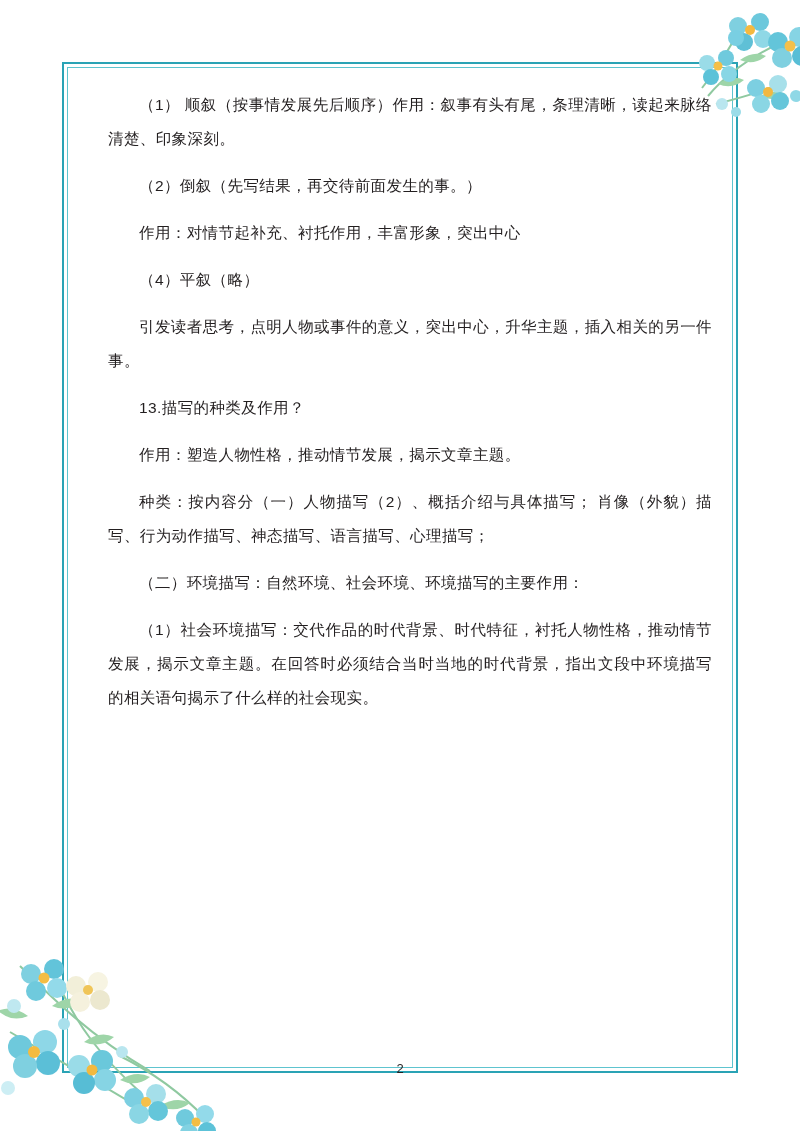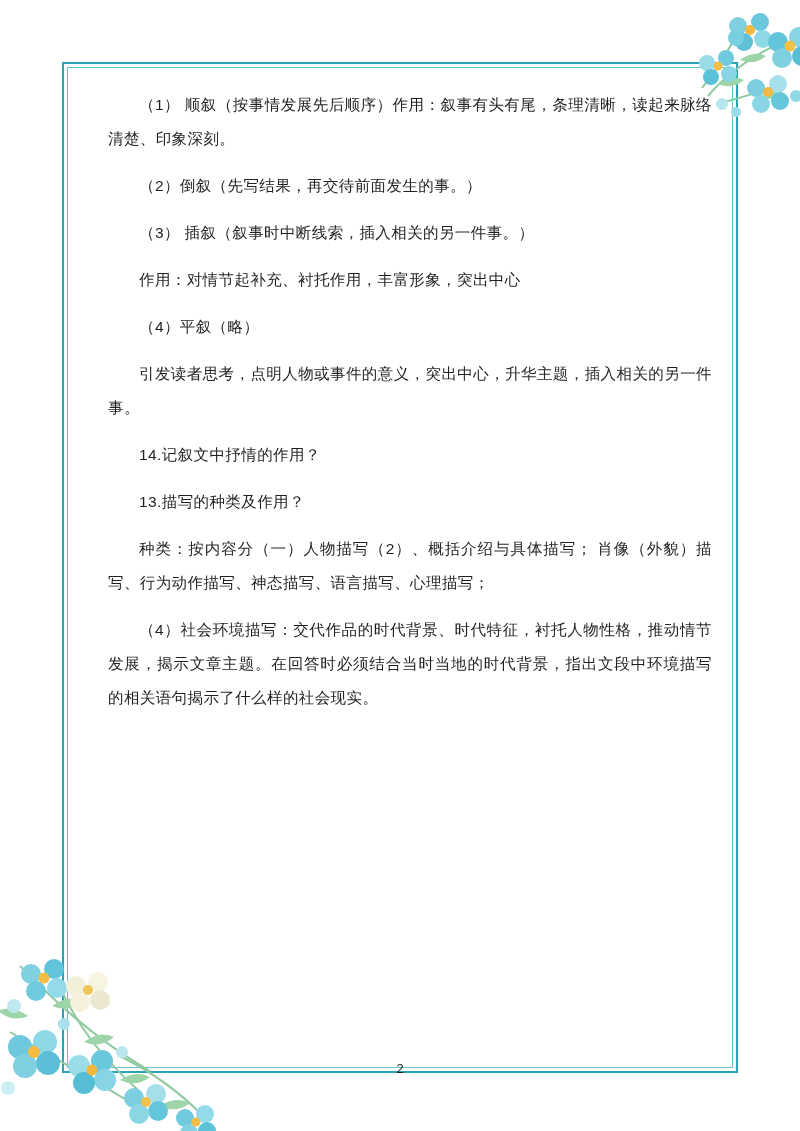--- a/index.html
+++ b/index.html
@@ -219,25 +219,25 @@
         <circle cx="64" cy="168" r="6" fill="#a9e0ec"></circle>
         <circle cx="122" cy="196" r="6" fill="#b9e6ef"></circle>
         <circle cx="8" cy="232" r="7" fill="#cdeef4"></circle>
       </g>
     </svg>
   </div>
 
   <div class="content">
     <p class="para indent">（1） 顺叙（按事情发展先后顺序）作用：叙事有头有尾，条理清晰，读起来脉络清楚、印象深刻。</p>
     <p class="para indent">（2）倒叙（先写结果，再交待前面发生的事。）</p>
-    <p class="para indent">（3） 插叙（叙事时中断线索，插入相关的另一件事。）</p>
     <p class="para indent">作用：对情节起补充、衬托作用，丰富形象，突出中心</p>
     <p class="para indent">（4）平叙（略）</p>
     <p class="para indent">引发读者思考，点明人物或事件的意义，突出中心，升华主题，插入相关的另一件事。</p>
-    <p class="para indent">14.记叙文中抒情的作用？</p>
     <p class="para indent">13.描写的种类及作用？</p>
+    <p class="para indent">作用：塑造人物性格，推动情节发展，揭示文章主题。</p>
     <p class="para indent">种类：按内容分（一）人物描写（2）、概括介绍与具体描写； 肖像（外貌）描写、行为动作描写、神态描写、语言描写、心理描写；</p>
-    <p class="para indent">（4）社会环境描写：交代作品的时代背景、时代特征，衬托人物性格，推动情节发展，揭示文章主题。在回答时必须结合当时当地的时代背景，指出文段中环境描写的相关语句揭示了什么样的社会现实。</p>
+    <p class="para indent">（二）环境描写：自然环境、社会环境、环境描写的主要作用：</p>
+    <p class="para indent">（1）社会环境描写：交代作品的时代背景、时代特征，衬托人物性格，推动情节发展，揭示文章主题。在回答时必须结合当时当地的时代背景，指出文段中环境描写的相关语句揭示了什么样的社会现实。</p>
   </div>
 
   <div class="page-number">2</div>
 
 </div>
 
 </body></html>

